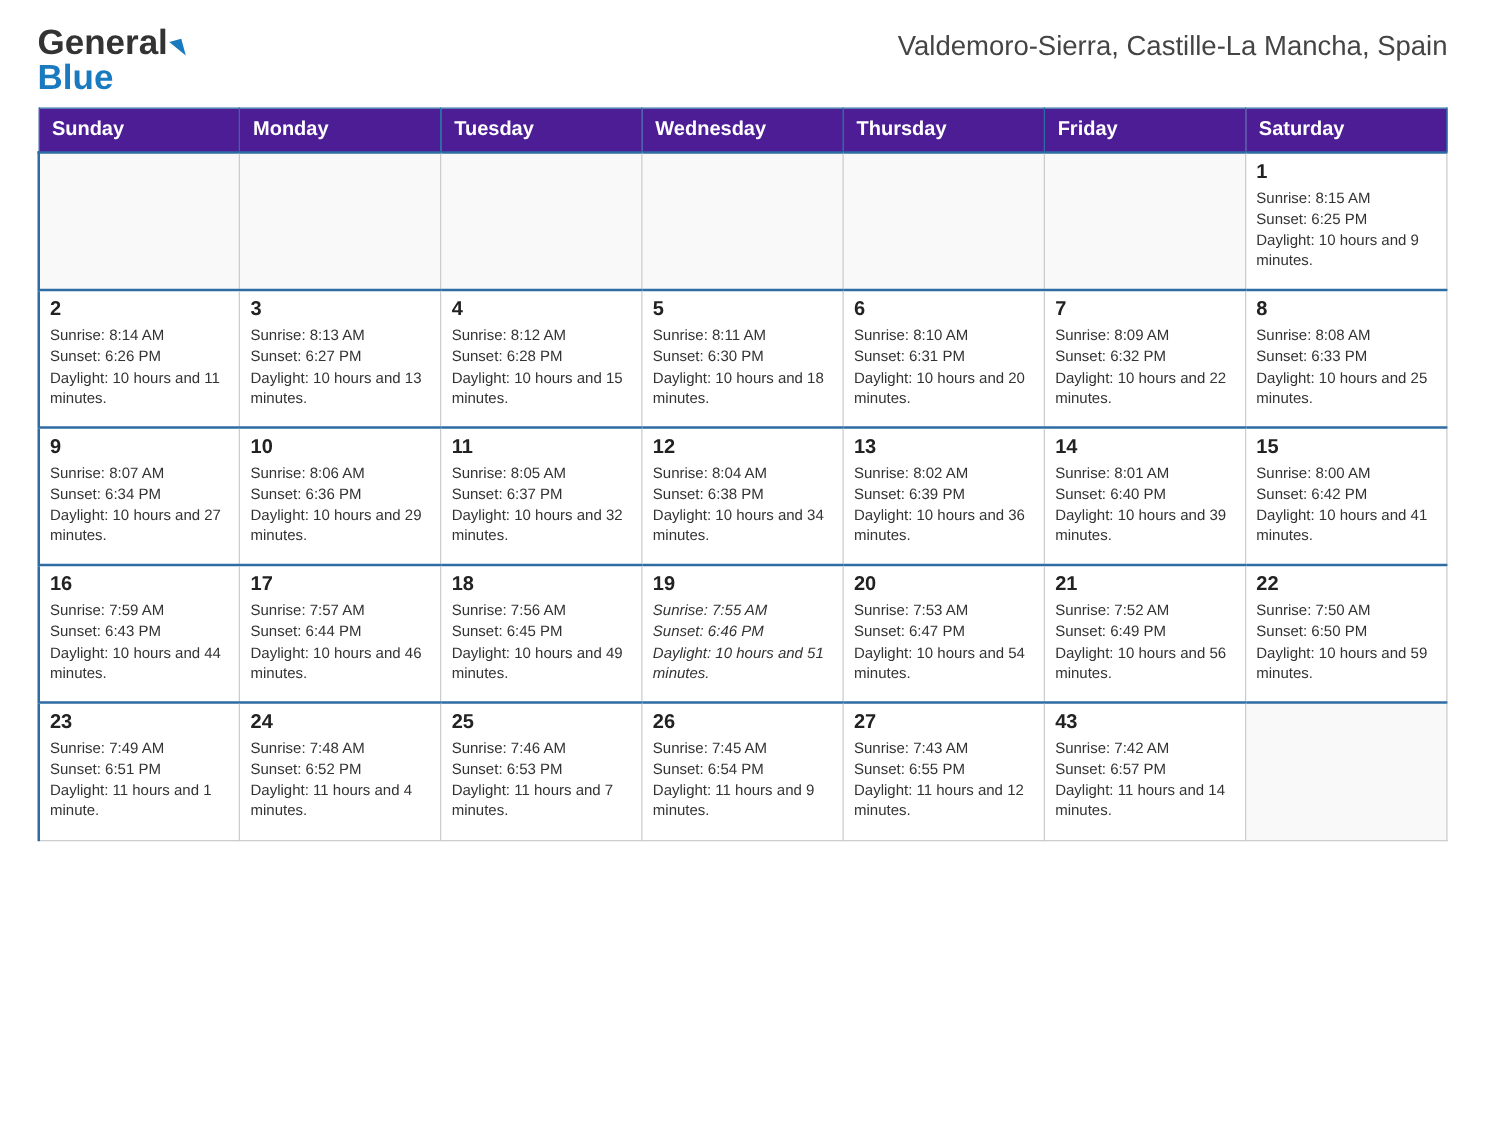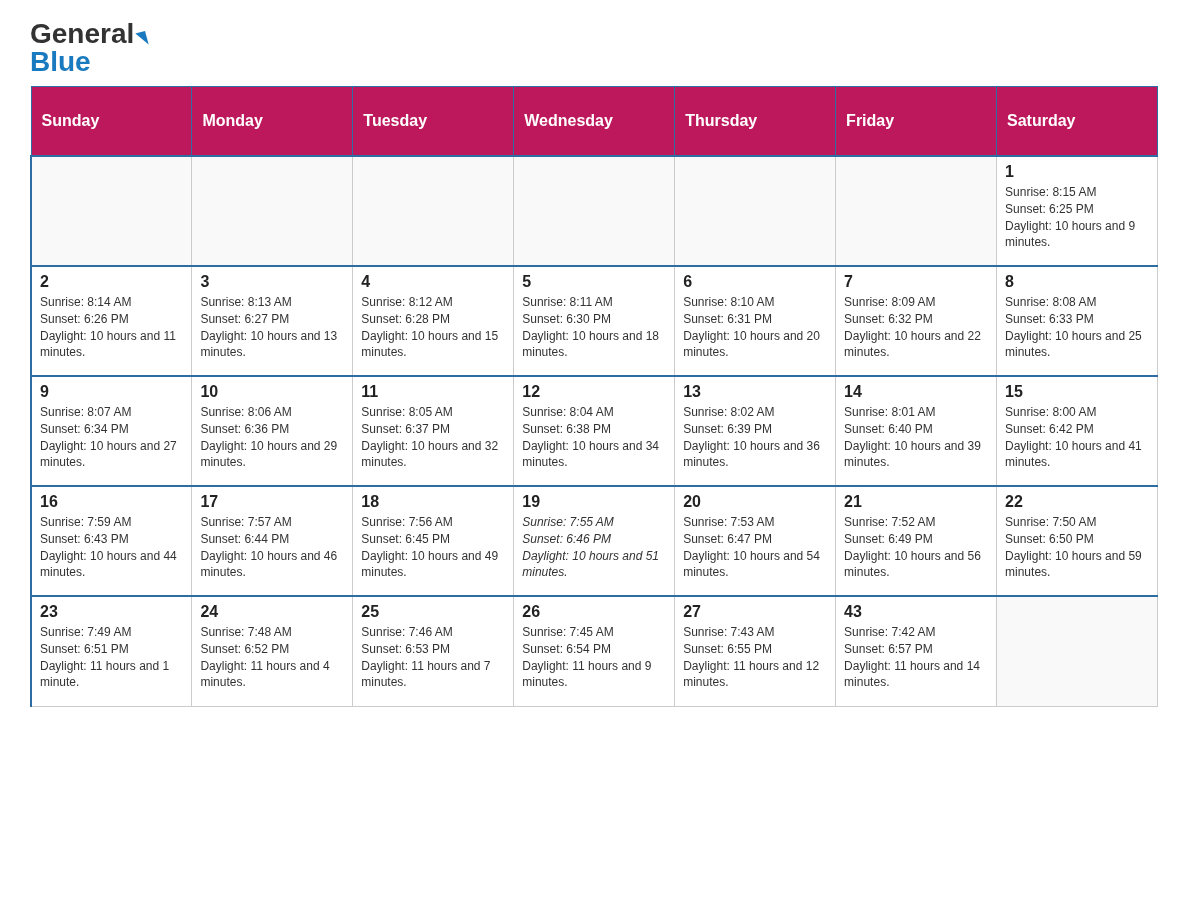--- a/index.html
+++ b/index.html
@@ -57,25 +57,25 @@
       font-size: 22px;
       color: #444;
       margin-top: 4px;
     }
     .calendar-table {
       width: 100%;
       border-collapse: collapse;
       margin-top: 10px;
     }
     .calendar-table th {
-      background-color: #be185d;
+      background-color: #4c1d95;
       color: #fff;
       font-size: 16px;
       font-weight: bold;
-      padding: 25px 10px;
+      padding: 8px 10px;
       text-align: left;
       border: 1px solid #2e6da4;
     }
     .calendar-table td {
       width: calc(100% / 7);
       vertical-align: top;
       padding: 6px 8px;
       border: 1px solid #ccc;
       font-size: 12.5px;
       color: #333;
@@ -110,20 +110,21 @@
 <div class="header-area">
   <div class="logo">
     <div>
       <span class="logo-general">General</span><span class="logo-triangle"></span>
     </div>
     <div>
       <span class="logo-blue">Blue</span>
     </div>
   </div>
   <div class="title-area">
+    <div class="cal-subtitle">Valdemoro-Sierra, Castille-La Mancha, Spain</div>
   </div>
 </div>
 
 <table class="calendar-table">
   <thead>
     <tr>
     <th>Sunday</th>
         <th>Monday</th>
         <th>Tuesday</th>
         <th>Wednesday</th>

